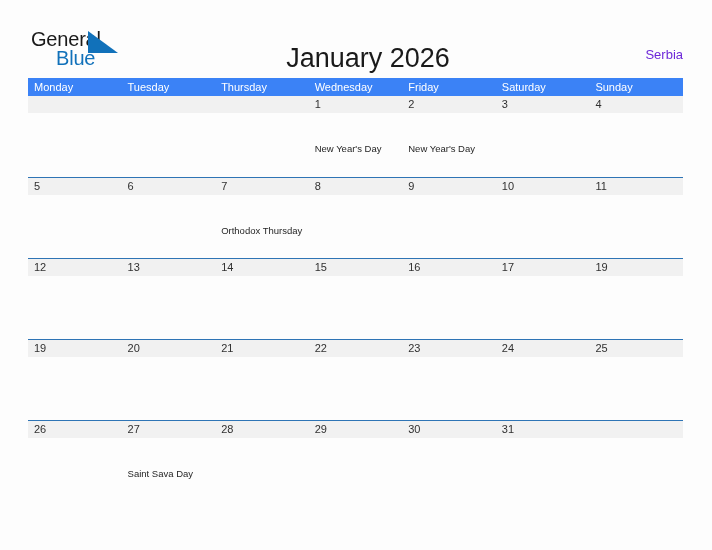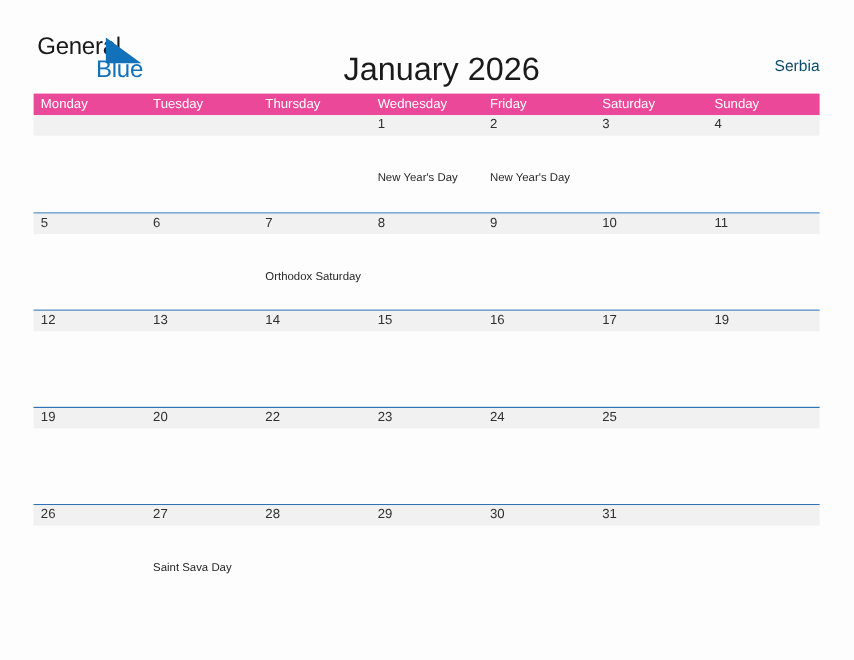--- a/index.html
+++ b/index.html
@@ -41,21 +41,20 @@
     line-height: 22px;
   }
   #logo-blue {
     position: absolute;
     left: 25px;
     top: 19px;
     font-size: 20px;
     letter-spacing: -0.2px;
     color: #1171ba;
     line-height: 22px;
-    margin-left: 24px;
   }
   #logo-sail {
     position: absolute;
     left: 57px;
     top: 3px;
     width: 30px;
     height: 22px;
   }
 
   #month-title {
@@ -69,36 +68,36 @@
     font-weight: normal;
     margin: 12px;
     letter-spacing: 0px;
   }
 
   #country-label {
     position: absolute;
     right: 29px;
     top: 47px;
     font-size: 13px;
-    color: #0c4a6e;
+    color: #6d28d9;
   }
 
   
   #calendar {
     position: absolute;
     left: 28px;
     top: 78px;
     width: 655px;
   }
 
   #weekday-header {
     display: flex;
     width: 655px;
     height: 18px;
-    background: #ec4899;
+    background: #3b82f6;
   }
   .weekday-cell {
     width: 93.57px;
     font-size: 11px;
     color: #ffffff;
     padding-left: 6px;
     box-sizing: border-box;
     line-height: 18px;
     white-space: nowrap;
   }
@@ -219,21 +218,21 @@
         <div class="week-cells">
           <div class="day-cell">
             <div class="day-number">5</div>
           </div>
           <div class="day-cell">
             <div class="day-number">6</div>
           </div>
           <div class="day-cell">
             <div class="day-number">7</div>
             <div class="day-events">
-              <span class="event-line">Orthodox Saturday</span>
+              <span class="event-line">Orthodox Thursday</span>
             </div>
           </div>
           <div class="day-cell">
             <div class="day-number">8</div>
           </div>
           <div class="day-cell">
             <div class="day-number">9</div>
           </div>
           <div class="day-cell">
             <div class="day-number">10</div>
@@ -270,20 +269,23 @@
         </div>
       </div>
       <div class="week-row">
         <div class="week-band"></div>
         <div class="week-cells">
           <div class="day-cell">
             <div class="day-number">19</div>
           </div>
           <div class="day-cell">
             <div class="day-number">20</div>
+          </div>
+          <div class="day-cell">
+            <div class="day-number">21</div>
           </div>
           <div class="day-cell">
             <div class="day-number">22</div>
           </div>
           <div class="day-cell">
             <div class="day-number">23</div>
           </div>
           <div class="day-cell">
             <div class="day-number">24</div>
           </div>

